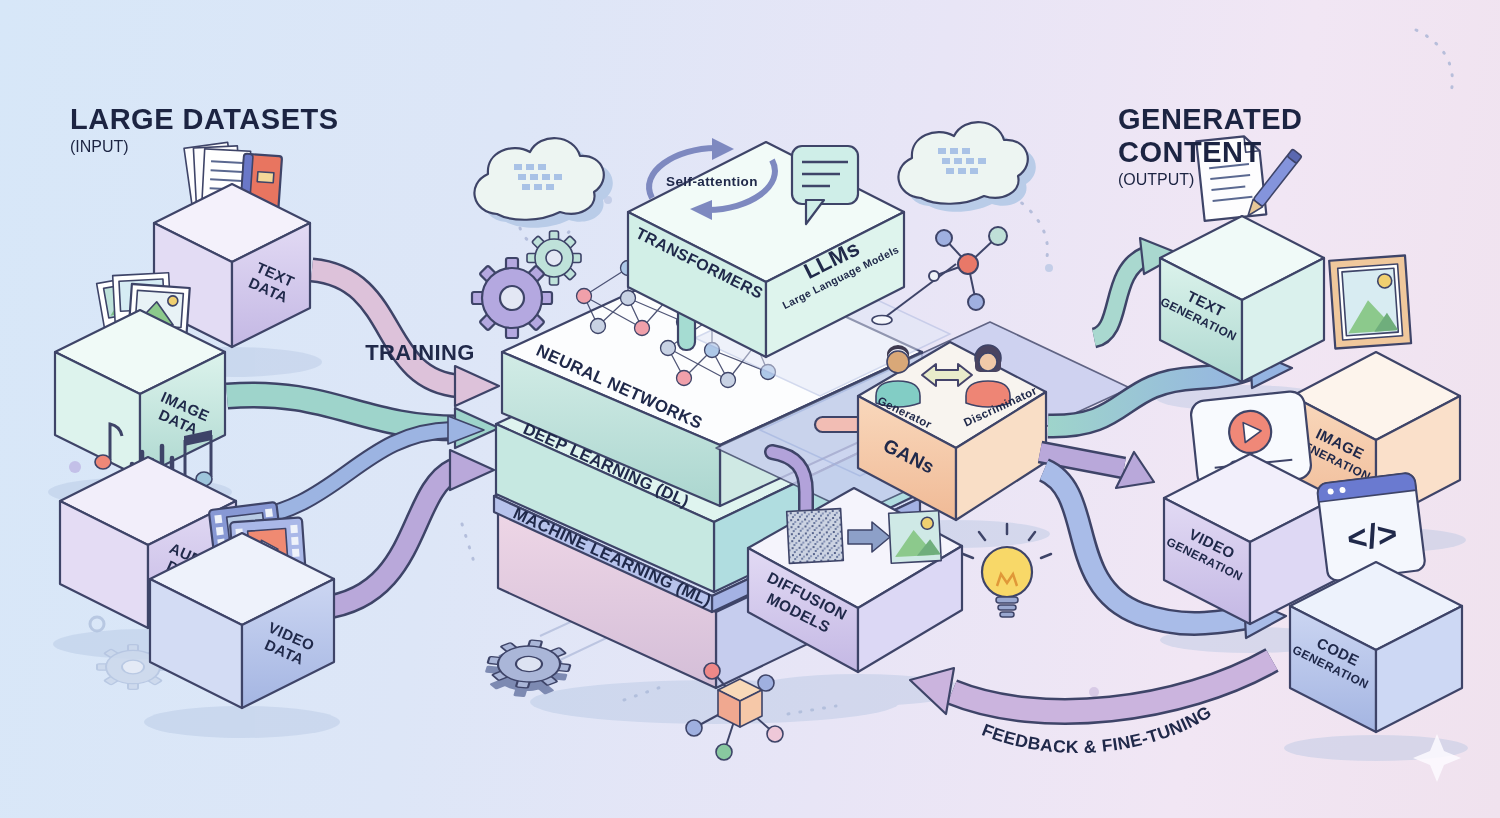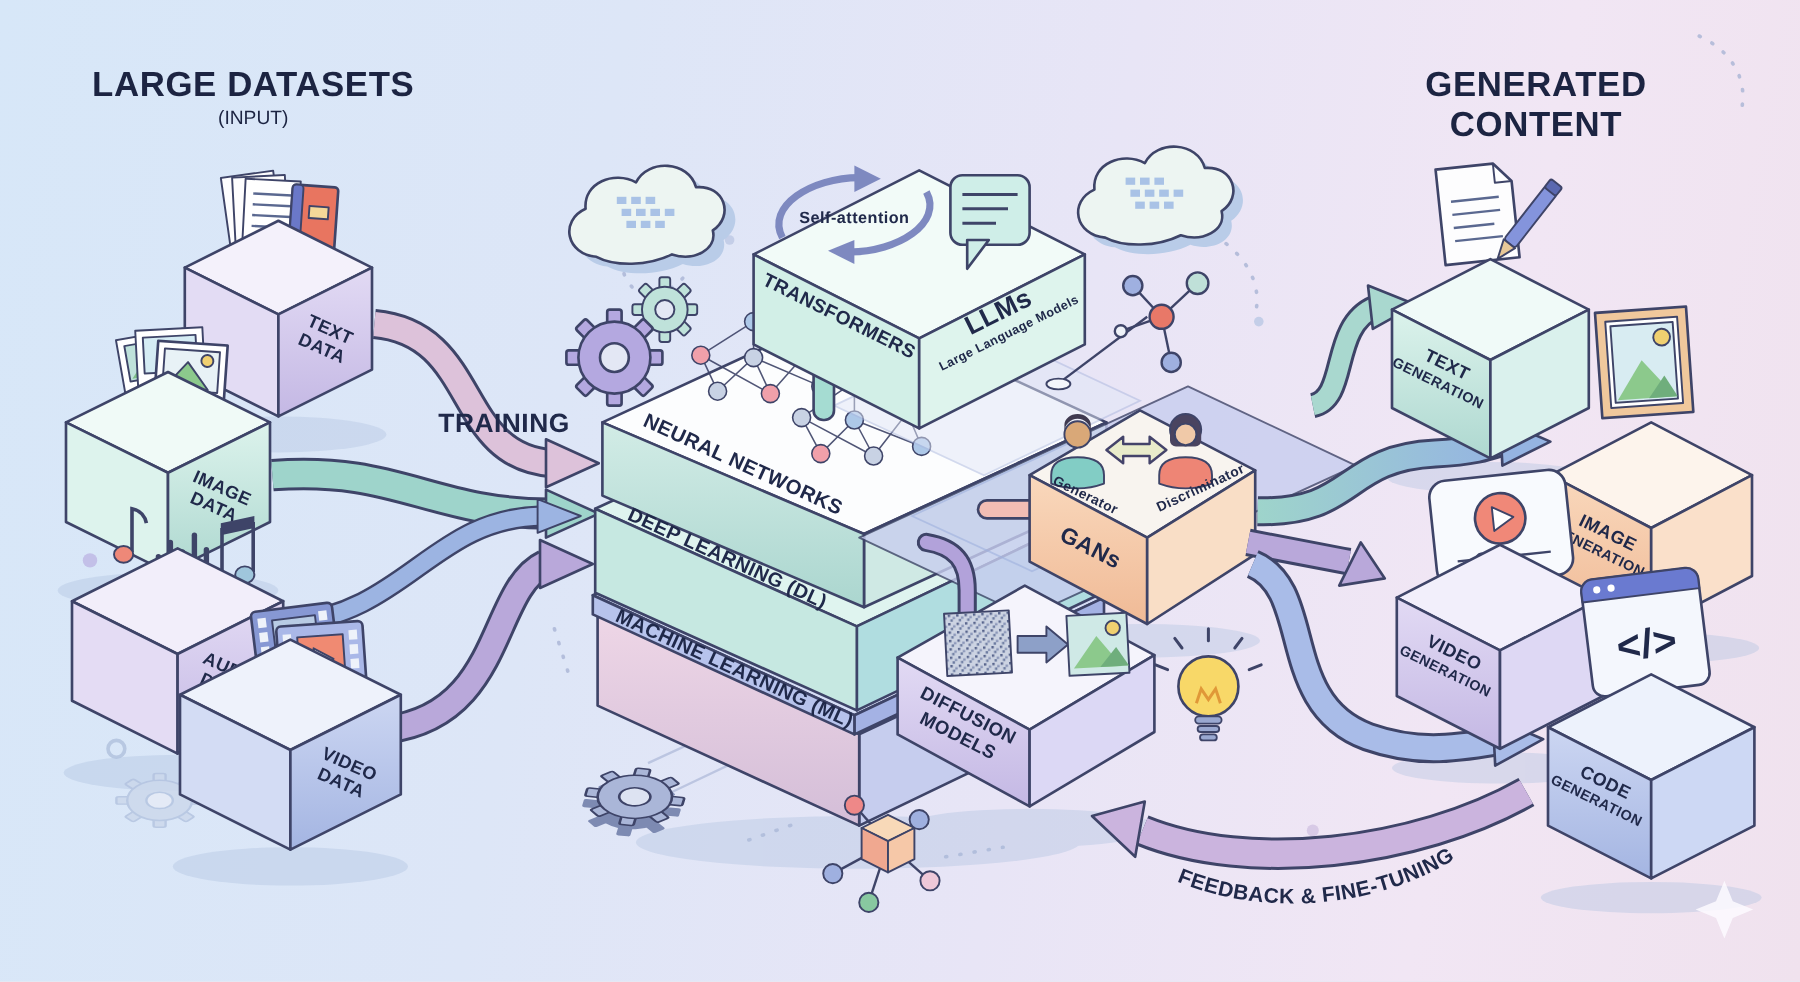--- a/index.html
+++ b/index.html
@@ -1,20 +1,20 @@
 <!DOCTYPE html>
 <html><head>
 <meta charset="utf-8">
 <style>
   html,body{margin:0;padding:0;background:#e8e8f2;}
   .stage{position:relative;width:1500px;height:818px;overflow:hidden;
     background:linear-gradient(100deg,#d7e7f8 0%,#dde6f7 32%,#e8e5f6 58%,#f1e6f4 80%,#f0e2ee 100%);
     font-family:"Liberation Sans",sans-serif;}
   .stage svg{position:absolute;left:0;top:0;}
-  .hdr{position:absolute;text-align:center;color:#1c2442;}
+  .hdr{position:absolute;text-align:left;color:#1c2442;margin-top:48px;}
   .hdr .t{font-size:29px;font-weight:800;letter-spacing:.5px;}
   .hdr .s{font-size:16px;font-weight:500;margin-top:2px;}
   svg text{font-family:"Liberation Sans",sans-serif;fill:#20294a;font-weight:bold;}
   .lbl{letter-spacing:.4px;}
   .outl{stroke:#3e4468;stroke-width:2.2;stroke-linejoin:round;}
   .thin{stroke:#3e4468;stroke-width:1.6;stroke-linejoin:round;}
 </style>
 </head>
 <body>
 
@@ -628,15 +628,16 @@
 
   <path d="M 1437 734 L 1444 751 L 1461 758 L 1444 765 L 1437 782 L 1430 765 L 1413 758 L 1430 751 Z" fill="#fdfaff" opacity="0.85"></path>
 </svg>
 
 <div class="hdr" style="left:70px;top:55px;width:282px;">
   <div class="t">LARGE DATASETS</div>
   <div class="s">(INPUT)</div>
 </div>
 <div class="hdr" style="left:1118px;top:55px;width:324px;">
   <div class="t">GENERATED CONTENT</div>
+  <div class="s">(OUTPUT)</div>
 </div>
 
 </div>
 
 </body></html>

